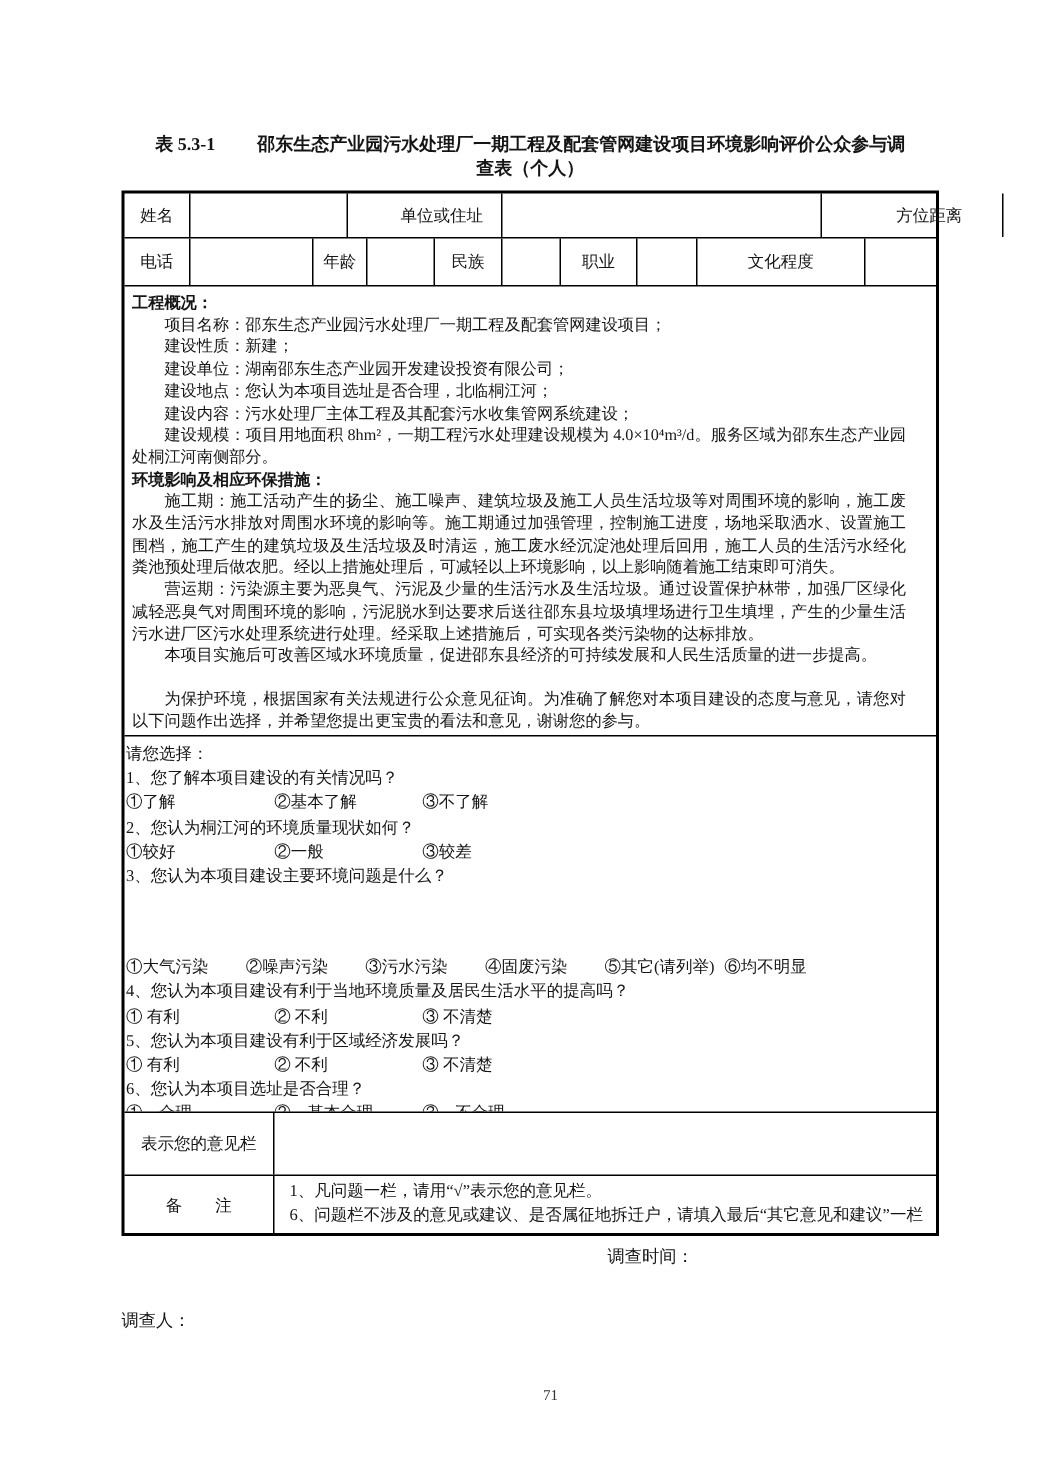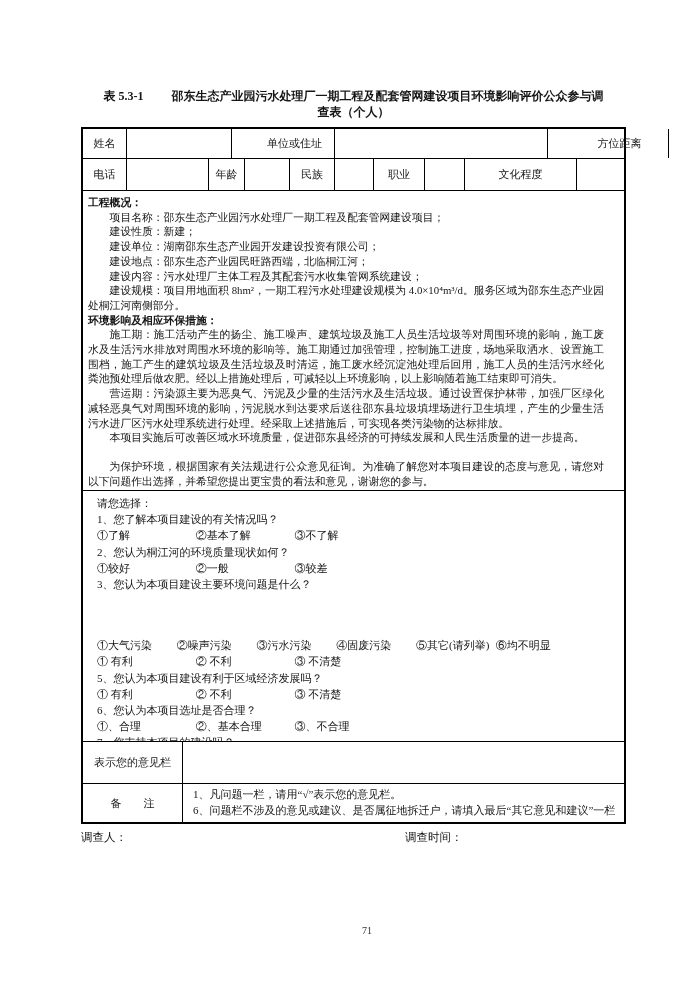--- a/index.html
+++ b/index.html
@@ -26,35 +26,35 @@
   .r2 { height:32px; }
 
   
   .bigcell { width:100%; padding:4px 20px 0 5px; font-size:10.8px; line-height:14.7px; height:299px; overflow:hidden; }
   .bold-head { font-weight:bold; }
   .item { text-indent:2em; text-align:justify; }
   .para { text-indent:2em; text-align:justify; }
   .gap { height:14px; }
 
   
-  .qcell { width:100%; height:250px; padding:4px 6px 0 14px; font-size:11px; overflow:hidden; }
+  .qcell { width:100%; height:250px; padding:4px 6px 0 1px; font-size:11px; overflow:hidden; }
   .q-line { line-height:16.2px; white-space:nowrap; }
   .opts .opt { display:inline-block; min-width:96px; }
   .opts .opt6 { display:inline-block; min-width:77px;margin-top:45px; }
 
   
   .r-opinion { height:42px; }
   .r-remarks { height:38px; }
   .lab-col { flex:0 0 100px; }
   .content-col { flex:1; display:block; text-align:left; padding:2px 4px 16px 10px; }
   .remark-line { line-height:16px; white-space:nowrap; overflow:hidden; }
   .opinion-blank { flex:1; }
 
   .survey-footer { display:flex; margin-top:6px; font-size:11.5px; }
-  .inv { width:324px; }
+  .inv { width:324px;margin-top:43px; }
 
   .page-number { position:absolute; top:925px; left:0; width:700px; text-align:center; font-size:10px; color:#333;margin-left:17px; }
 </style>
 </head>
 <body>
 
 <div class="page">
   <div class="doc">
 
     <div class="caption">
@@ -85,21 +85,21 @@
         <div class="cell" style="flex:0 0 112px">文化程度</div>
         <div class="cell" style="flex:1"></div>
       </div>
 
       <div class="row">
         <div class="bigcell">
           <div class="bold-head">工程概况：</div>
           <div class="item">项目名称：邵东生态产业园污水处理厂一期工程及配套管网建设项目；</div>
           <div class="item">建设性质：新建；</div>
           <div class="item">建设单位：湖南邵东生态产业园开发建设投资有限公司；</div>
-          <div class="item">建设地点：邵东生态产业园民旺路西端，北临桐江河；</div>
+          <div class="item">建设地点：您认为本项目选址是否合理，北临桐江河；</div>
           <div class="item">建设内容：污水处理厂主体工程及其配套污水收集管网系统建设；</div>
           <div class="item">建设规模：项目用地面积 8hm²，一期工程污水处理建设规模为 4.0×10⁴m³/d。服务区域为邵东生态产业园处桐江河南侧部分。</div>
           <div class="bold-head">环境影响及相应环保措施：</div>
           <div class="para">施工期：施工活动产生的扬尘、施工噪声、建筑垃圾及施工人员生活垃圾等对周围环境的影响，施工废水及生活污水排放对周围水环境的影响等。施工期通过加强管理，控制施工进度，场地采取洒水、设置施工围档，施工产生的建筑垃圾及生活垃圾及时清运，施工废水经沉淀池处理后回用，施工人员的生活污水经化粪池预处理后做农肥。经以上措施处理后，可减轻以上环境影响，以上影响随着施工结束即可消失。</div>
           <div class="para">营运期：污染源主要为恶臭气、污泥及少量的生活污水及生活垃圾。通过设置保护林带，加强厂区绿化减轻恶臭气对周围环境的影响，污泥脱水到达要求后送往邵东县垃圾填埋场进行卫生填埋，产生的少量生活污水进厂区污水处理系统进行处理。经采取上述措施后，可实现各类污染物的达标排放。</div>
           <div class="para">本项目实施后可改善区域水环境质量，促进邵东县经济的可持续发展和人民生活质量的进一步提高。</div>
           <div class="gap"></div>
           <div class="para">为保护环境，根据国家有关法规进行公众意见征询。为准确了解您对本项目建设的态度与意见，请您对以下问题作出选择，并希望您提出更宝贵的看法和意见，谢谢您的参与。</div>
         </div>
       </div>
@@ -125,20 +125,21 @@
           <div class="q-line">3、您认为本项目建设主要环境问题是什么？</div>
           <div class="q-line opts">
             <span class="opt6">①大气污染</span>
             <span class="opt6">②噪声污染</span>
             <span class="opt6">③污水污染</span>
             <span class="opt6">④固废污染</span>
             <span class="opt6">⑤其它(请列举)</span>
             <span class="opt6">⑥均不明显</span>
           </div>
 
+          <div class="q-line">4、您认为本项目建设有利于当地环境质量及居民生活水平的提高吗？</div>
           <div class="q-line opts">
             <span class="opt">① 有利</span>
             <span class="opt">② 不利</span>
             <span class="opt">③ 不清楚</span>
           </div>
 
           <div class="q-line">5、您认为本项目建设有利于区域经济发展吗？</div>
           <div class="q-line opts">
             <span class="opt">① 有利</span>
             <span class="opt">② 不利</span>

